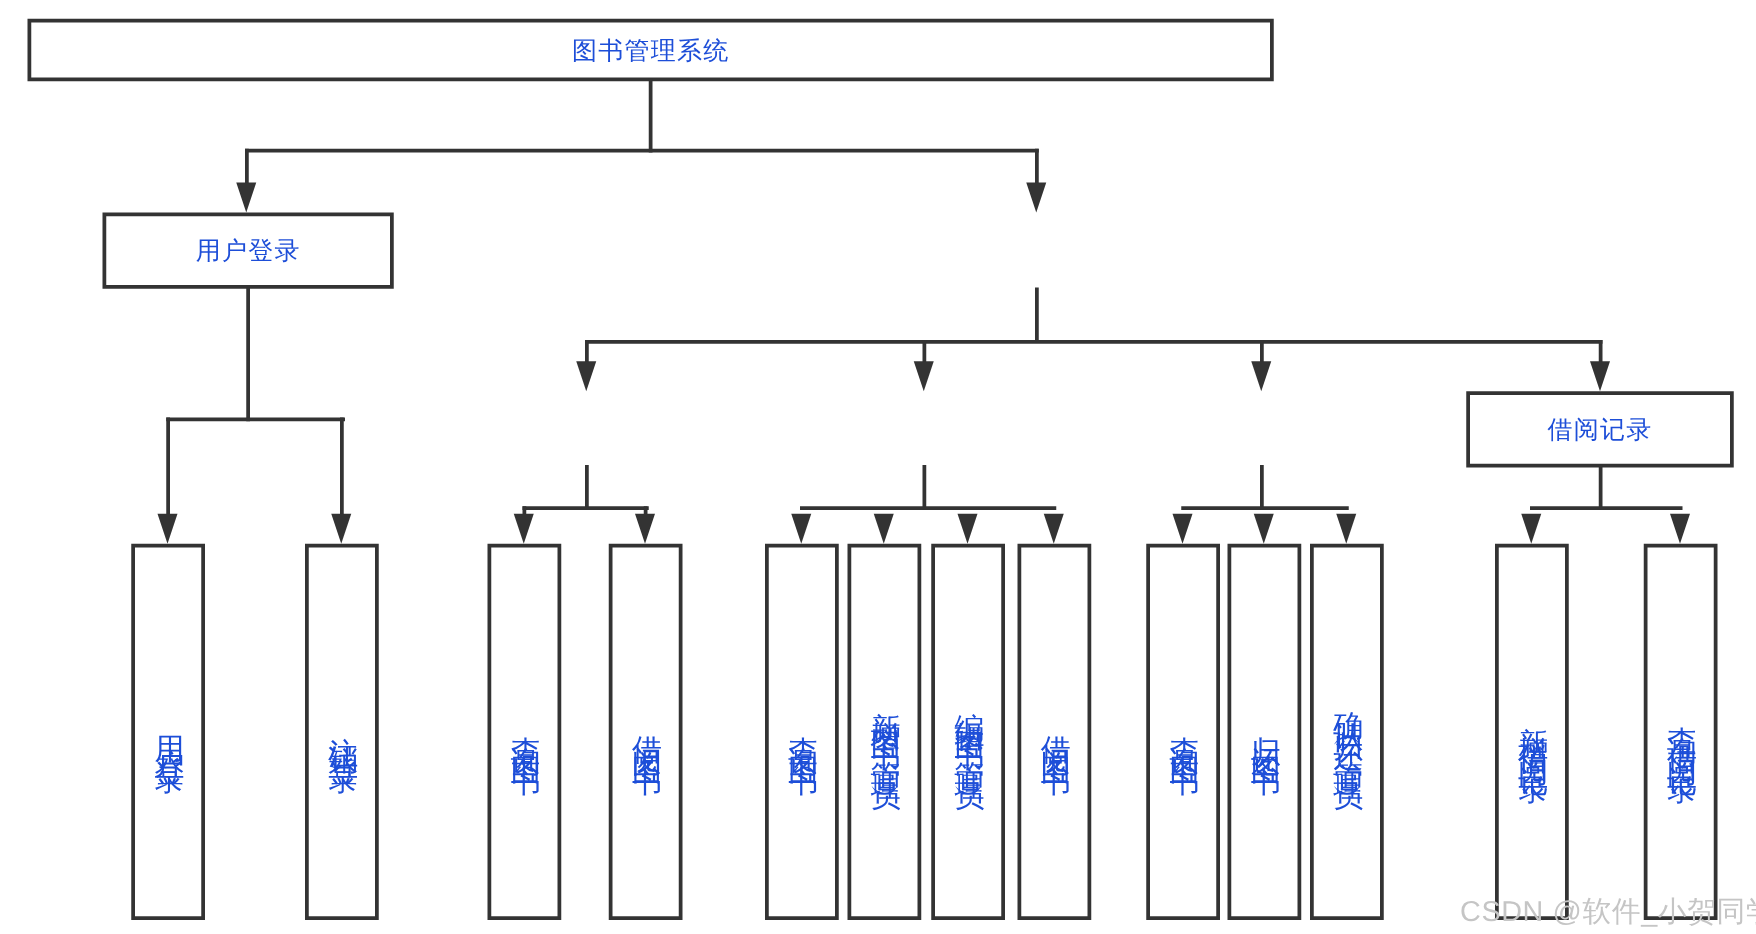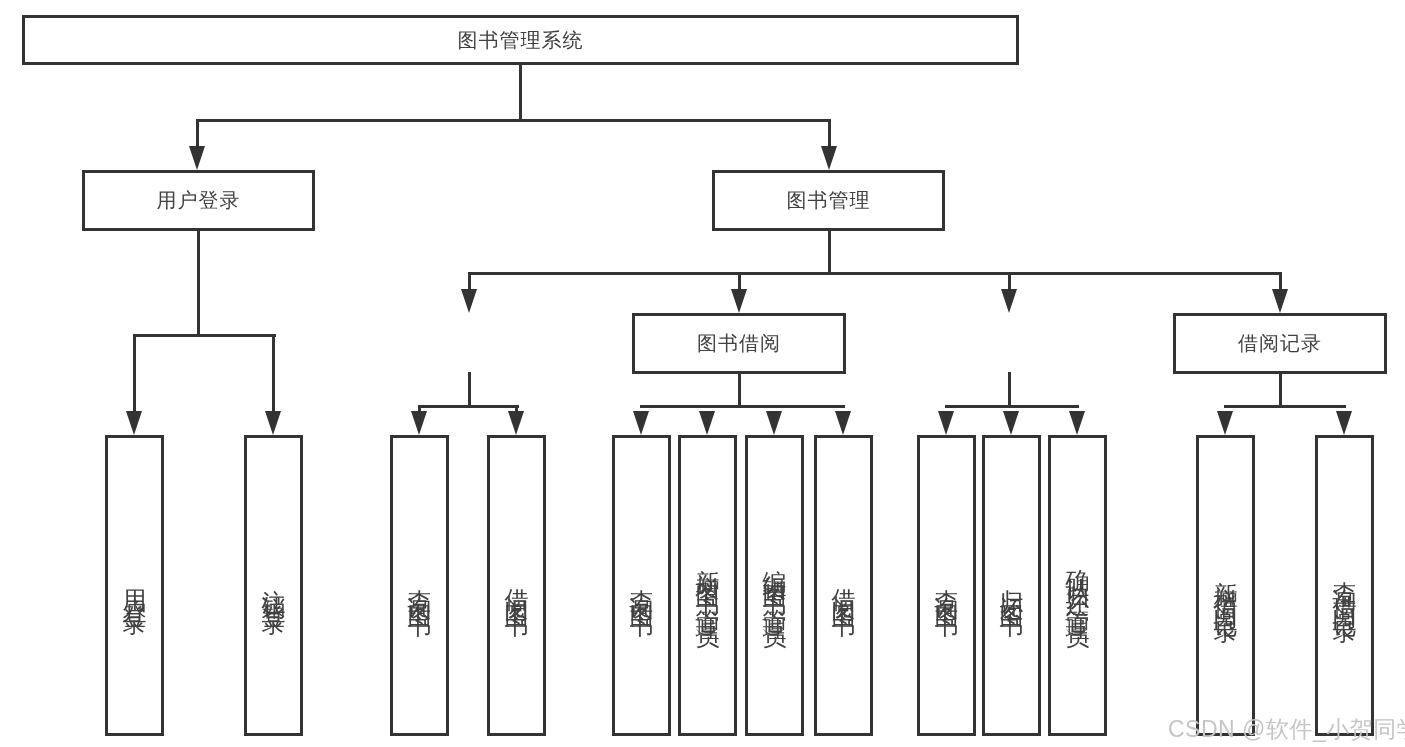--- a/index.html
+++ b/index.html
@@ -2,21 +2,21 @@
 <html><head>
 <meta charset="utf-8">
 <style>
   html,body { margin:0; padding:0; background:#ffffff; }
   .canvas {
     position:relative; width:1405px; height:747px; background:#ffffff;
     font-family:"Liberation Sans","DejaVu Sans",sans-serif; overflow:hidden;
   }
   .box {
     position:absolute; box-sizing:border-box; background:#ffffff;
-    border:3px solid #333333; color:#404040;
+    border:3px solid #333333; color:#1d4ed8;
     display:flex; align-items:center; justify-content:center;
   }
   .box.h { font-size:20px; letter-spacing:1px; }
   .box.v {
     font-size:24px;
     writing-mode:vertical-rl; text-orientation:mixed;
     letter-spacing:8px; line-height:1;
   }
   .vline { position:absolute; width:3px; background:#333333; }
   .hline { position:absolute; height:3px; background:#333333; }
@@ -31,23 +31,21 @@
   }
 </style>
 </head>
 <body>
 
 <div class="canvas">
 
   <div class="box h" style="left:22px;top:15px;width:997px;height:50px">图书管理系统</div>
 
   <div class="box h" style="left:82px;top:170px;width:233px;height:61px">用户登录</div>
-  <div class="box h" style="left:712px;top:170px;width:233px;height:61px">图书管理</div>
 
-  <div class="box h" style="left:632px;top:313px;width:214px;height:61px">图书借阅</div>
   <div class="box h" style="left:1173px;top:313px;width:214px;height:61px">借阅记录</div>
 
   <div class="box v" style="left:105px;top:435px;width:59px;height:301px">用户登录</div>
   <div class="box v" style="left:244px;top:435px;width:59px;height:301px">注销登录</div>
 
   <div class="box v" style="left:390px;top:435px;width:59px;height:301px">查询图书</div>
   <div class="box v" style="left:487px;top:435px;width:59px;height:301px">借阅图书</div>
 
   <div class="box v" style="left:612px;top:435px;width:59px;height:301px">查询图书</div>
   <div class="box v" style="left:678px;top:435px;width:59px;height:301px">新增图书（管理员）</div>

